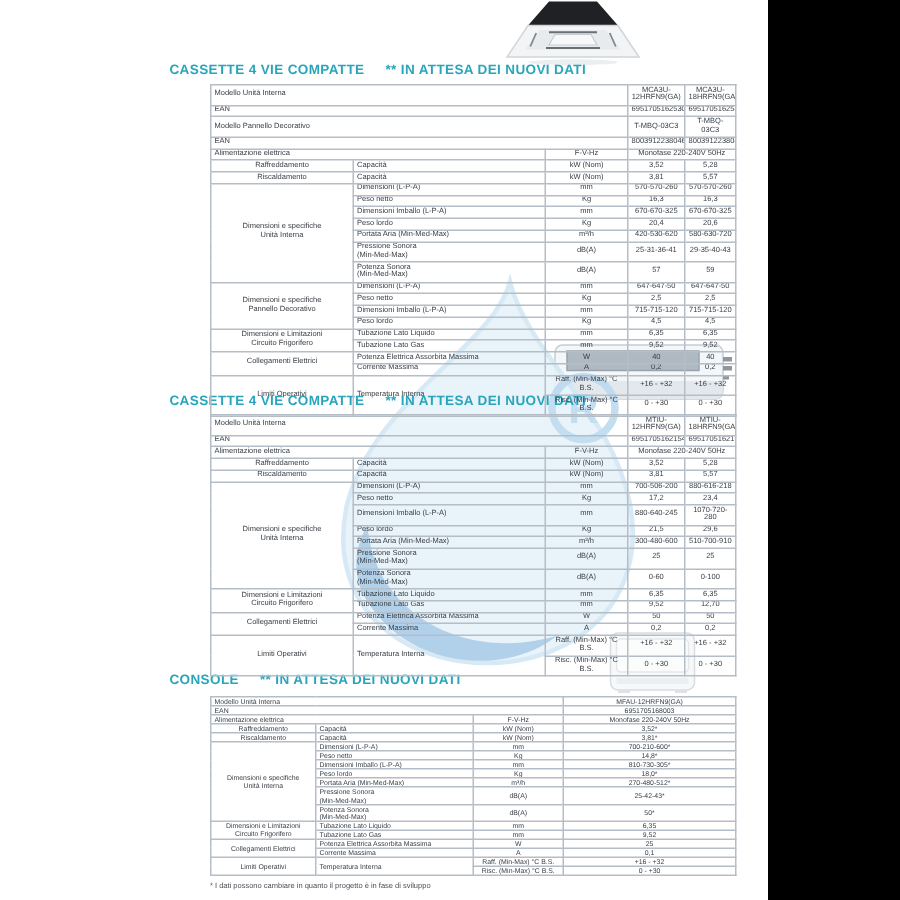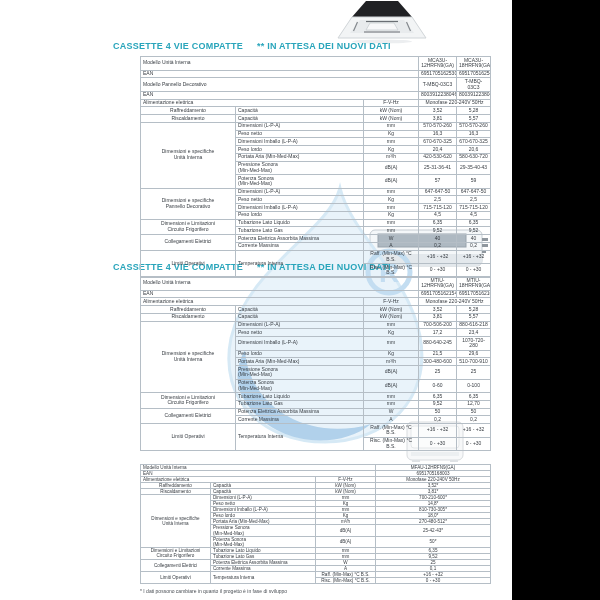--- a/index.html
+++ b/index.html
@@ -373,20 +373,23 @@
     <div class="prod img-console">
       <svg width="62" height="44" viewBox="0 0 62 44">
         <rect x="3" y="2" width="56" height="38" rx="5" fill="#f7f8f9" stroke="#d9dcdf" stroke-width="1"></rect>
         <rect x="7" y="6" width="48" height="22" rx="3" fill="#fbfcfc" stroke="#e4e7e9" stroke-width="1"></rect>
         <rect x="7" y="32" width="48" height="4" fill="#eceff1"></rect>
         <rect x="8" y="40" width="8" height="2" fill="#dfe2e5"></rect>
         <rect x="46" y="40" width="8" height="2" fill="#dfe2e5"></rect>
       </svg>
     </div>
 
+    <div class="heading h3">
+      <span>CONSOLE</span><span class="note">** IN ATTESA DEI NUOVI DATI</span>
+    </div>
     <table class="spec t3">
       <colgroup>
           <col style="width:70px">
           <col style="width:105px">
           <col style="width:60px">
           <col style="width:115px">
         </colgroup>
       <tbody>
           <tr>
             <td colspan="3" data-role="merged">Modello Unità Interna</td>

